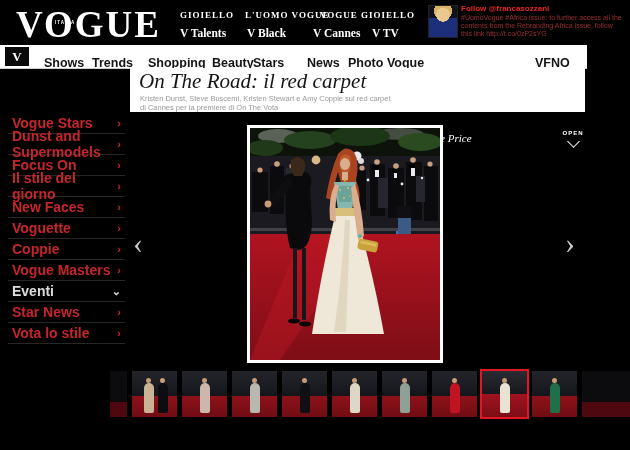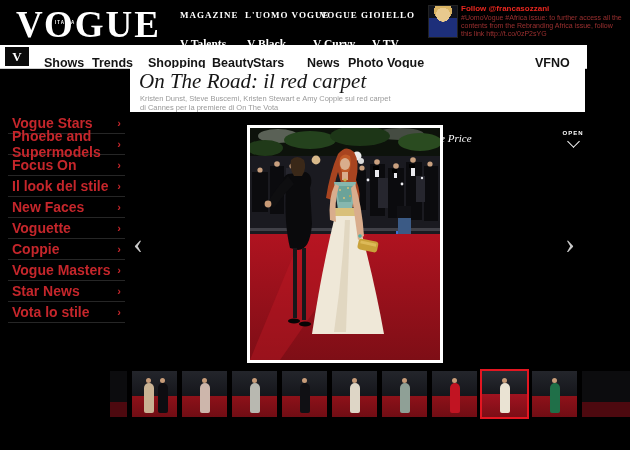--- a/index.html
+++ b/index.html
@@ -4,21 +4,21 @@
 <style>
   html,body{margin:0;padding:0;background:#000;}
   body{width:630px;height:450px;overflow:hidden;font-family:"Liberation Sans",sans-serif;}
   #stage{position:relative;width:630px;height:450px;background:#000;}
   .abs{position:absolute;}
 
   
   .logo{left:16px;top:2px;color:#fff;font-family:"Liberation Serif",serif;font-size:37px;font-weight:700;letter-spacing:2px;transform:scaleY(1.04);cursor:pointer;}
   .logo-sub{left:55px;top:20px;color:#fff;font-size:4.5px;letter-spacing:1px;font-weight:700;}
   .hmenu1{top:10px;color:#fff;font-family:"Liberation Serif",serif;font-weight:700;font-size:9px;letter-spacing:1px;cursor:pointer;}
-  .hmenu2{top:27px;color:#fff;font-family:"Liberation Serif",serif;font-weight:700;font-size:11.5px;cursor:pointer;margin-top:11px;}
+  .hmenu2{top:27px;color:#fff;font-family:"Liberation Serif",serif;font-weight:700;font-size:11.5px;cursor:pointer;}
   .m1a{left:180px}.m1b{left:245px}.m1c{left:320px}
   .m2a{left:180px}.m2b{left:247px}.m2c{left:313px}.m2d{left:372px}
   .avatar{left:428px;top:5px;width:28px;height:31px;background:
     radial-gradient(circle at 50% 28%,#e8c98e 0 26%,transparent 27%),
     radial-gradient(circle at 50% 16%,#d9b363 0 30%,transparent 31%),
     linear-gradient(180deg,#10131c 0 38%,#1d2f7a 38% 100%);
     background-color:#0c0f16;border:1px solid #222;cursor:pointer;}
   .follow{left:461px;top:4px;color:#e8271f;font-size:8px;font-weight:700;cursor:pointer;}
   .tweet{left:461px;top:14px;width:164px;color:#9c3030;font-size:7px;line-height:8px;}
 
@@ -68,26 +68,26 @@
   .t5{left:332px}.t6{left:382px}.t7{left:432px}.t8{left:482px}.t9{left:532px}.t10{left:582px;width:48px}
 </style>
 </head>
 <body>
 
 <div id="stage">
 
   <div class="abs logo">VOGUE</div>
   <div class="abs logo-sub">ITALIA</div>
 
-  <span class="abs hmenu1 m1a">MAGAZINE</span>
+  <span class="abs hmenu1 m1a">GIOIELLO</span>
   <span class="abs hmenu1 m1b">L'UOMO VOGUE</span>
   <span class="abs hmenu1 m1c">VOGUE GIOIELLO</span>
   <span class="abs hmenu2 m2a">V Talents</span>
   <span class="abs hmenu2 m2b">V Black</span>
-  <span class="abs hmenu2 m2c">V Curvy</span>
+  <span class="abs hmenu2 m2c">V Cannes</span>
   <span class="abs hmenu2 m2d">V TV</span>
 
   <div class="abs avatar"></div>
   <div class="abs follow">Follow @francasozzani</div>
   <div class="abs tweet">#UomoVogue #Africa issue: to further access all the contents from the Rebranding Africa issue, follow this link http://t.co/0zP2sYG</div>
 
   <div class="abs navbar">
     <div class="abs vbadge">V</div>
     <span class="abs nav-item n1">Shows</span>
     <span class="abs nav-item n2">Trends</span>
@@ -100,46 +100,50 @@
   </div>
 
   <div class="abs side-notch"></div>
 
   <div class="abs side-menu">
     <div class="side-item">
         <span class="lbl">Vogue Stars</span>
         <span class="chev">›</span>
       </div>
     <div class="side-item">
-        <span class="lbl">Phoebe and Supermodels</span>
+        <span class="lbl">Dunst and Supermodels</span>
         <span class="chev">›</span>
       </div>
     <div class="side-item">
         <span class="lbl">Focus On</span>
         <span class="chev">›</span>
       </div>
     <div class="side-item">
-        <span class="lbl">Il look del stile</span>
+        <span class="lbl">Il stile del giorno</span>
         <span class="chev">›</span>
       </div>
     <div class="side-item">
         <span class="lbl">New Faces</span>
         <span class="chev">›</span>
       </div>
     <div class="side-item">
         <span class="lbl">Voguette</span>
         <span class="chev">›</span>
       </div>
     <div class="side-item">
         <span class="lbl">Coppie</span>
         <span class="chev">›</span>
       </div>
     <div class="side-item">
         <span class="lbl">Vogue Masters</span>
         <span class="chev">›</span>
+      </div>
+    <div class="side-item active">
+        <span class="lbl">Eventi</span>
+        <span class="chev">⌄</span>
       </div>
     <div class="side-item">
         <span class="lbl">Star News</span>
         <span class="chev">›</span>
       </div>
     <div class="side-item">
         <span class="lbl">Vota lo stile</span>
         <span class="chev">›</span>
       </div>
   </div>

